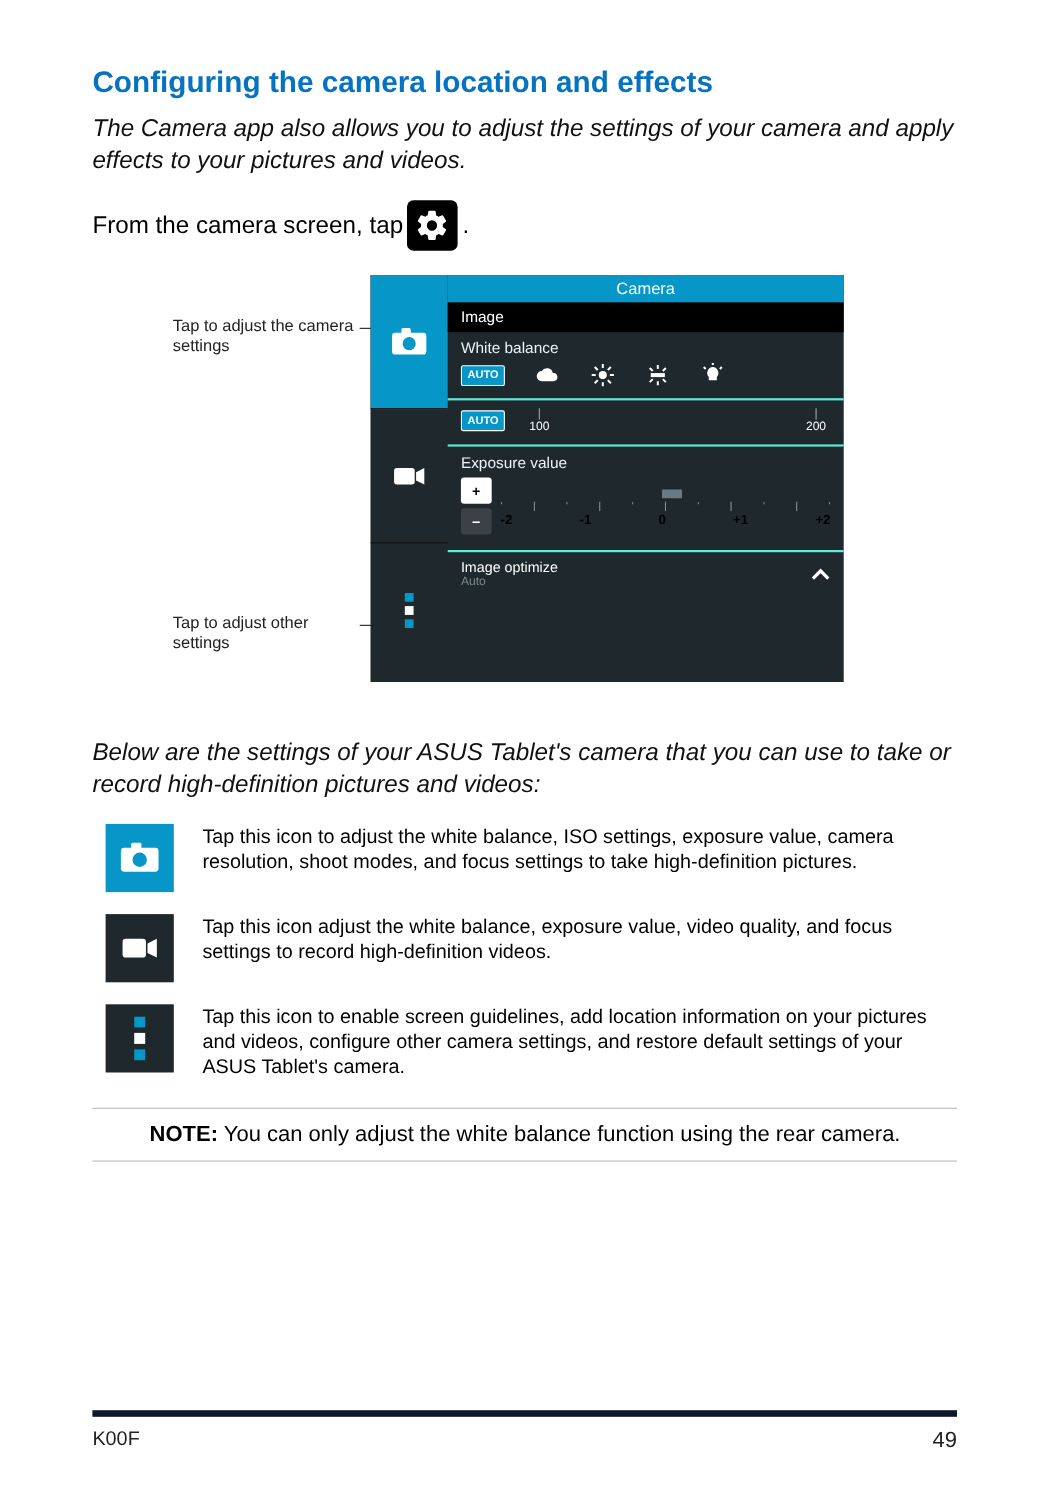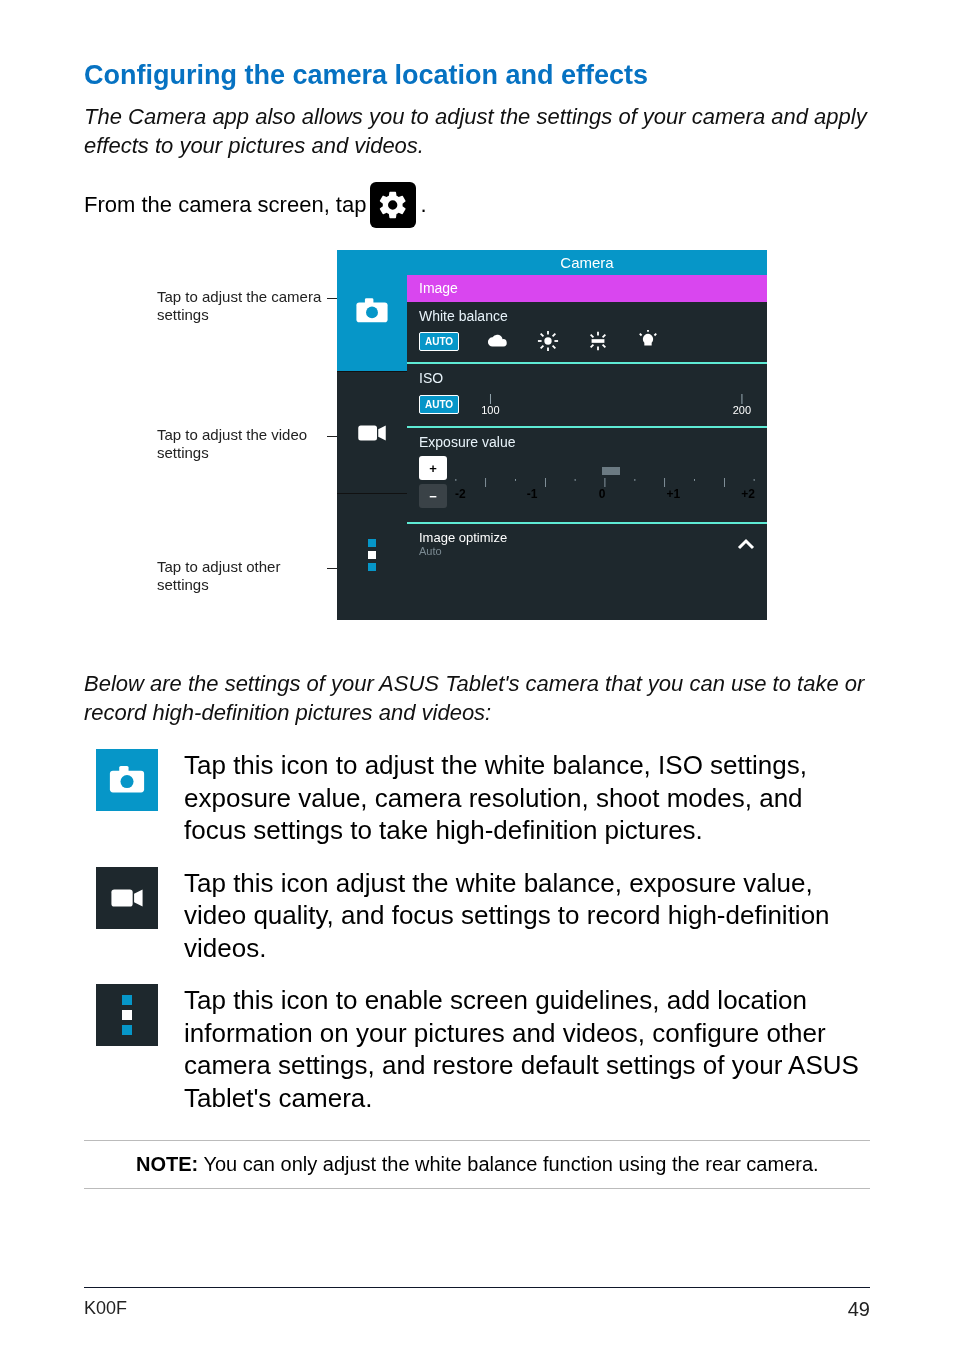--- a/index.html
+++ b/index.html
@@ -92,21 +92,21 @@
   .side-tab.active { background: #0696c8; }
   .shot-main { flex: 1; }
   .shot-header {
     background: #0696c8;
     color: #fff;
     text-align: center;
     font-size: 15px;
     padding: 4px 0;
   }
   .image-tab {
-    background: #d946ef;
+    background: #000000;
     color: #fff;
     font-size: 14px;
     padding: 5px 8px 6px 12px;
   }
   .setting-row {
     padding: 6px 12px 10px 12px;
     border-bottom: 2px solid #5eead4;
     color: #fff;
   }
   .setting-row .lbl { font-size: 14px; color:#e8f3fa; margin-bottom:6px; }
@@ -151,28 +151,28 @@
   
   .iconlist { margin: 0 0 26px 12px; }
   .iconrow { display:flex; gap:26px; margin-bottom:20px; align-items:flex-start; }
   .iconbox {
     width: 62px; height: 62px;
     display:flex;align-items:center;justify-content:center;
     flex-shrink: 0;
   }
   .iconbox.blue { background:#0696c8; }
   .iconbox.dark { background:#1e282d; }
-  .icondesc { font-size: 26px; line-height:1.25; }
+  .icondesc { font-size: 18px; line-height:1.25; }
 
   .footer {
     position: absolute;
     bottom: 36px;
     left: 84px;
     right: 84px;
-    border-top: 1px solid #0f172a;
+    border-top: 6px solid #0f172a;
     padding-top: 10px;
     display: flex;
     justify-content: space-between;
     font-size: 18px;
     color: #222;
   }
   .footer .pg { font-size: 20px; }
 
   
   .svg-white { fill:#fff; }
@@ -191,21 +191,20 @@
       <svg width="32" height="32" viewBox="0 0 24 24">
           <path class="svg-white" d="M19.14,12.94a7,7,0,0,0,.05-.94,7,7,0,0,0-.05-.94l2.11-1.65a.5.5,0,0,0,.12-.64l-2-3.46a.5.5,0,0,0-.61-.22l-2.49,1a7,7,0,0,0-1.63-.94l-.38-2.65A.5.5,0,0,0,13.77,2H9.77a.5.5,0,0,0-.49.42L8.9,5.07a7,7,0,0,0-1.63.94l-2.49-1a.5.5,0,0,0-.61.22l-2,3.46a.5.5,0,0,0,.12.64L4.4,11a7,7,0,0,0-.05.94,7,7,0,0,0,.05.94L2.29,14.53a.5.5,0,0,0-.12.64l2,3.46a.5.5,0,0,0,.61.22l2.49-1a7,7,0,0,0,1.63.94l.38,2.65a.5.5,0,0,0,.49.42h4a.5.5,0,0,0,.49-.42l.38-2.65a7,7,0,0,0,1.63-.94l2.49,1a.5.5,0,0,0,.61-.22l2-3.46a.5.5,0,0,0-.12-.64ZM11.77,15.5A3.5,3.5,0,1,1,15.27,12,3.5,3.5,0,0,1,11.77,15.5Z"></path>
         </svg>
     </span>
     <span>.</span>
   </div>
 
 
   <div class="shot-wrap">
     <div class="ann a1">Tap to adjust the camera settings</div>
-    <div class="ann a2">Tap to adjust the video settings</div>
     <div class="ann a3">Tap to adjust other settings</div>
 
     <div class="shot">
       <div class="shot-sidebar">
         <div class="side-tab active">
           <svg width="34" height="26" viewBox="0 0 24 18">
               <rect class="svg-white" x="1" y="3" width="22" height="14" rx="2"></rect>
               <circle fill="#0696c8" cx="12" cy="10" r="4.2"></circle>
               <rect class="svg-white" x="7" y="0" width="6" height="4" rx="1"></rect>
             </svg>
@@ -264,21 +263,20 @@
                 <g stroke="#fff" stroke-width="2">
                   <line x1="12" y1="0" x2="12" y2="2"></line>
                   <line x1="3" y1="4" x2="5" y2="6"></line>
                   <line x1="21" y1="4" x2="19" y2="6"></line>
                 </g>
               </svg>
           </div>
         </div>
 
         <div class="setting-row">
-          <div class="lbl">ISO</div>
           <div class="iso-row">
             <span class="auto-chip">AUTO</span>
             <div style="flex:1;display:flex;justify-content:space-between;padding:0 4px">
               <div class="tick"><div style="color:#9fb0ba">|</div><span>100</span></div>
               <div style="flex:1"></div>
               <div class="tick"><div style="color:#9fb0ba">|</div><span>200</span></div>
             </div>
           </div>
         </div>
 

